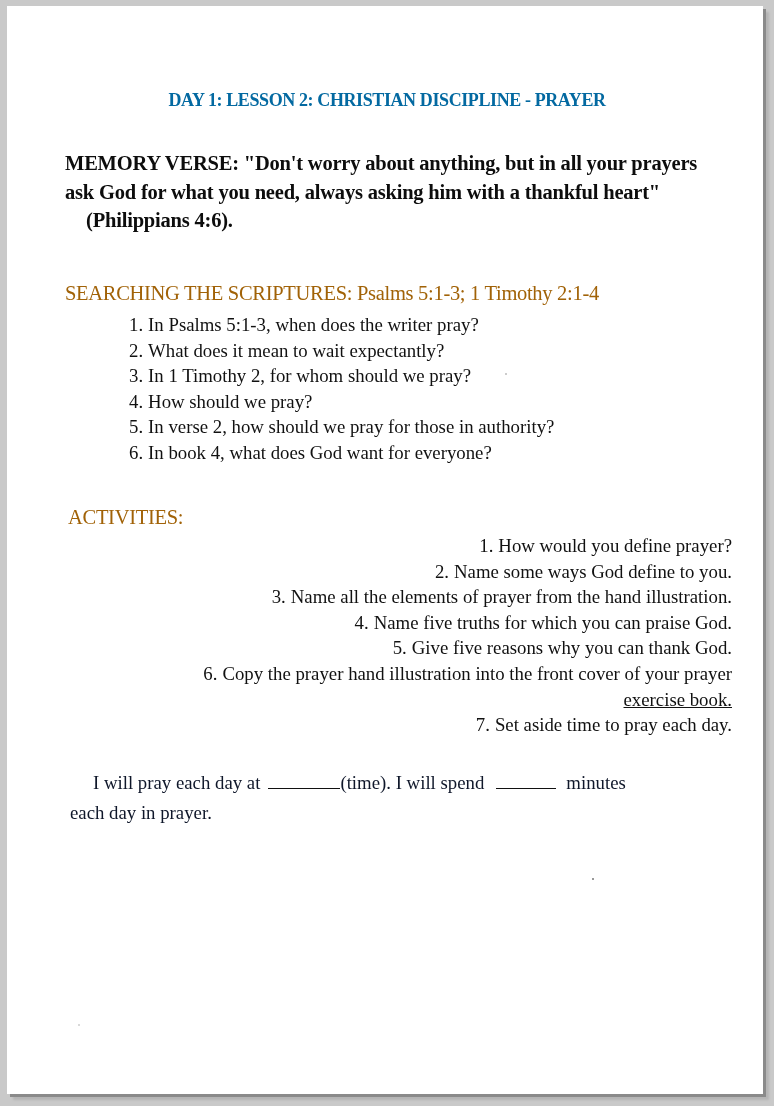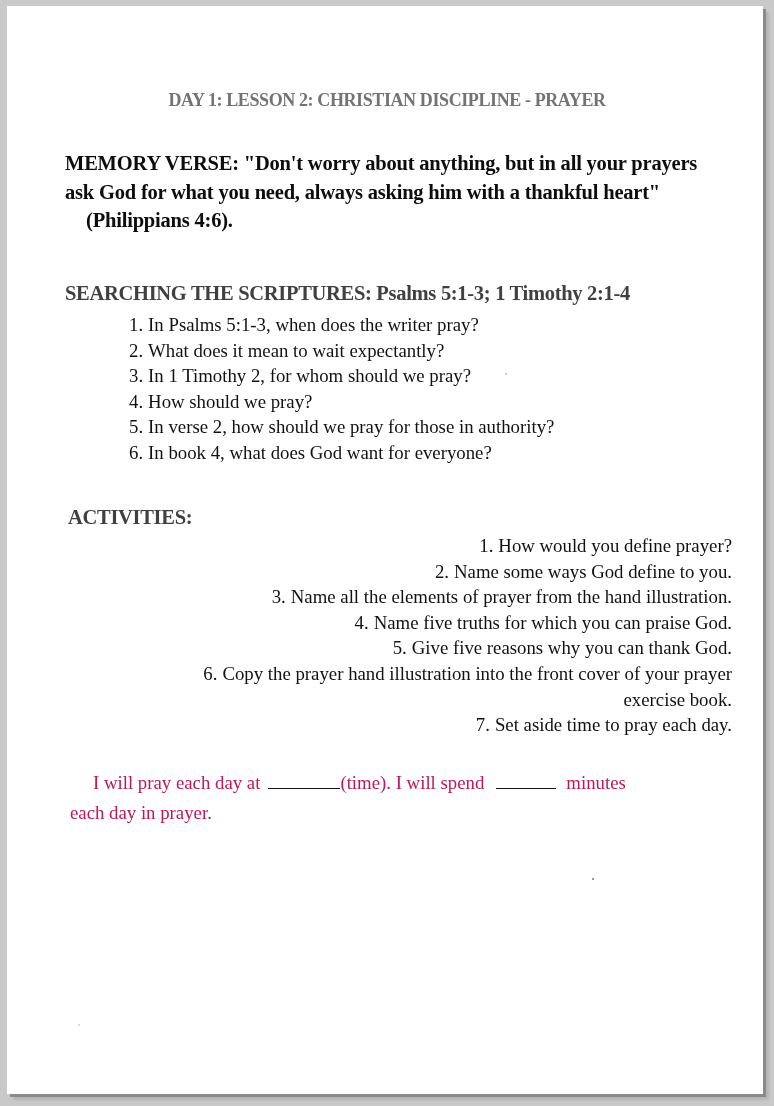--- a/index.html
+++ b/index.html
@@ -35,70 +35,71 @@
     }
     .title {
       position: absolute;
       top: 90px;
       left: 0;
       width: 774px;
       text-align: center;
       font-weight: bold;
       font-size: 18px;
       letter-spacing: -0.4px;
-      color: #737373;
+      color: #0369a1;
     }
     .memory {
       position: absolute;
       left: 65px;
       top: 149px;
       width: 650px;
       font-weight: bold;
       font-size: 20.5px;
       line-height: 28.5px;
       letter-spacing: -0.2px;
       color: #0d0d0d;
     }
     .memory .ref { margin-left: 21px; }
     .section-heading {
       position: absolute;
       left: 65px;
-      font-weight: bold;
+      font-weight: normal;
       font-size: 20.5px;
       letter-spacing: -0.3px;
-      color: #404040;
+      color: #a16207;
     }
     .heading-scriptures { top: 282px; }
     .heading-activities { top: 506px; left: 68px; }
     .list {
       position: absolute;
       left: 89px;
       margin: 0;
       padding: 0;
       list-style: none;
       font-size: 18.8px;
       line-height: 25.6px;
       color: #111111;
     }
     .list-scriptures { top: 312px; margin-left: 40px; }
     .list-activities { top: 533px; left: 92px; width: 640px; text-align: right; }
     .list li { margin: 0; padding: 0; }
     .list .num { margin-right: 5px; }
     .list .wrap {
       display: block;
       margin-left: -23px;
+      text-decoration: underline;
     }
     .commitment {
       position: absolute;
       left: 70px;
       top: 768px;
       width: 660px;
       font-size: 18.8px;
       line-height: 30px;
-      color: #be185d;
+      color: #0f172a;
     }
     .commitment .indent { padding-left: 23px; }
     .blank {
       display: inline-block;
       border-bottom: 1.5px solid #111;
       height: 17px;
       vertical-align: baseline;
     }
     .blank-time { width: 72px; margin-left: 8px; }
     .blank-minutes { width: 60px; margin: 0 10px 0 12px; }

